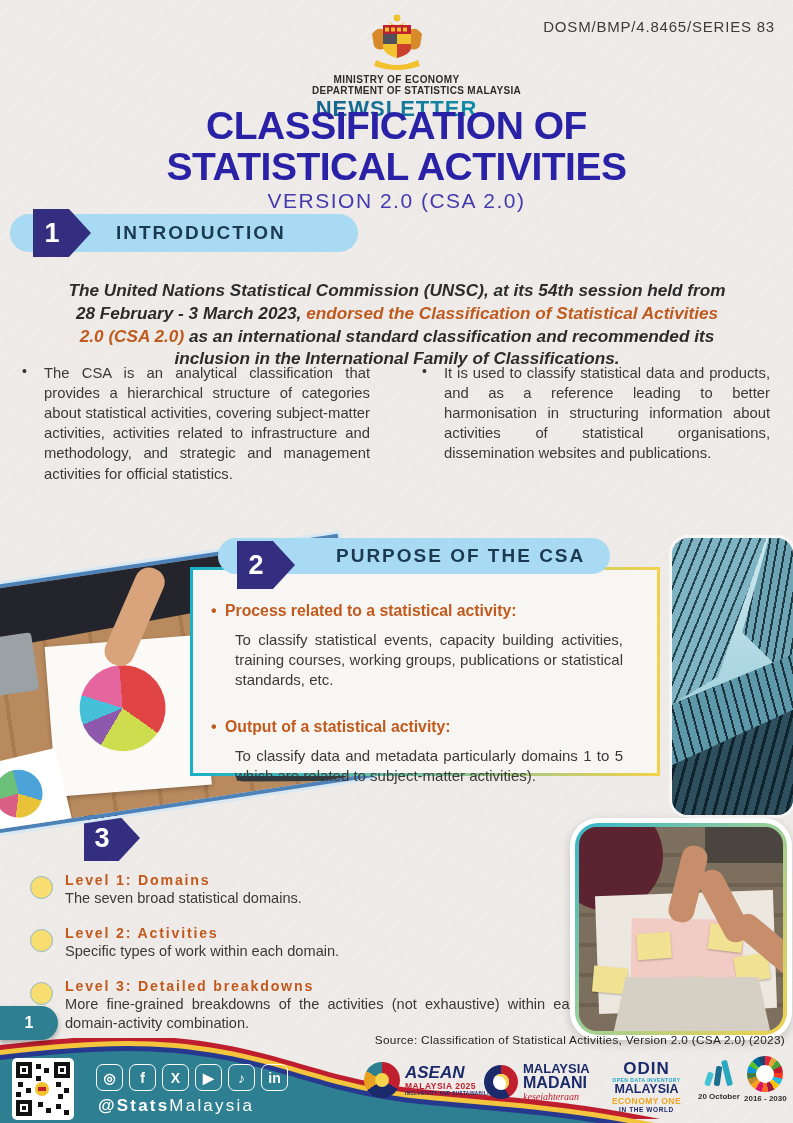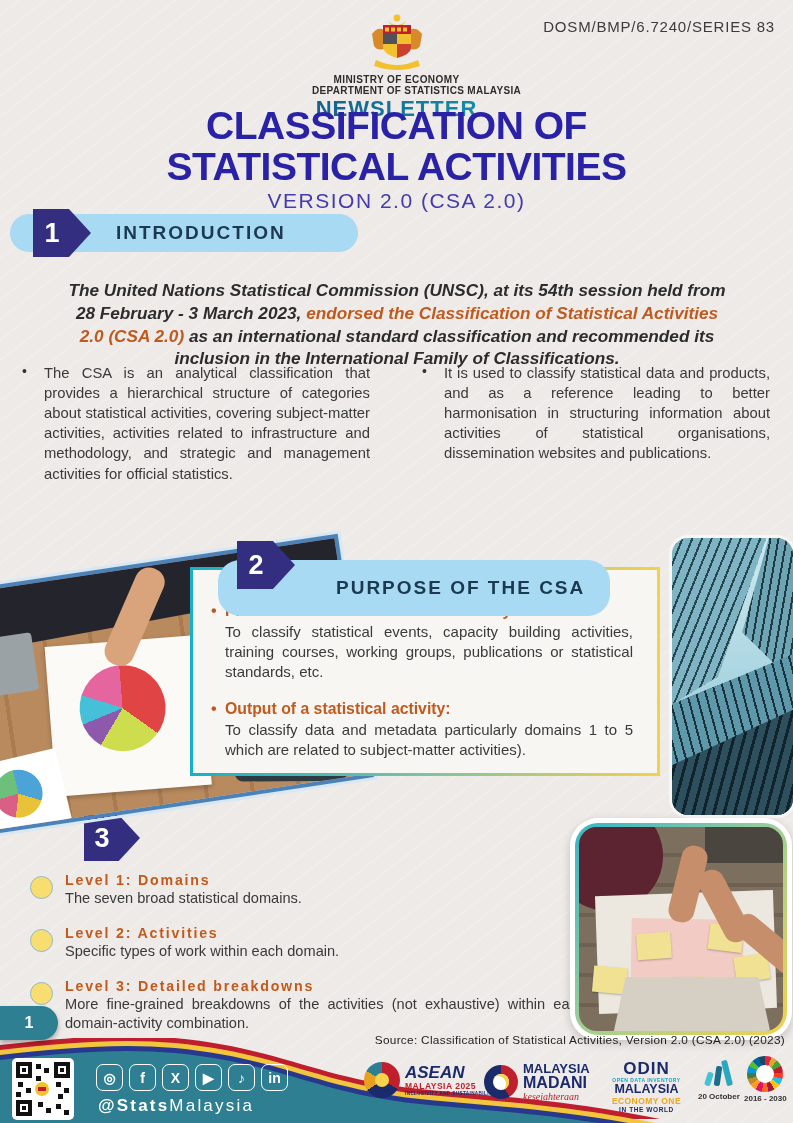--- a/index.html
+++ b/index.html
@@ -29,21 +29,21 @@
   .banner .head{position:absolute;top:50%;transform:translateY(-50%);font-weight:800;font-size:19px;
     letter-spacing:2px;color:#1b3a52;white-space:nowrap;}
   .badge{position:absolute;background:#332e80;color:#fff;font-weight:800;font-size:27px;
     clip-path:polygon(0 0,62% 0,100% 50%,62% 100%,0 100%);
     display:flex;align-items:center;justify-content:center;padding-right:20px;box-sizing:border-box;}
 
   #banner1{left:10px;top:214px;width:348px;height:38px;}
   #badge1{left:33px;top:209px;width:58px;height:48px;}
   #banner1 .head{left:106px;}
 
-  #banner2{left:218px;top:560px;width:392px;height:56px;z-index:6;}
+  #banner2{left:218px;top:538px;width:392px;height:36px;z-index:6;}
   #badge2{left:237px;top:541px;width:58px;height:48px;z-index:7;}
   #banner2 .head{left:118px;}
 
   #banner3{left:96px;top:819px;width:436px;height:38px;}
   #badge3{left:84px;top:815px;width:56px;height:46px;}
   #banner3 .head{left:44px;}
 
   
   .lead{position:absolute;top:262px;left:66px;width:662px;text-align:center;font-style:italic;
     font-weight:600;font-size:17.2px;line-height:1.32;color:#2c2c2c;}
@@ -56,21 +56,21 @@
 
   
   .purpose-box{position:absolute;left:190px;top:567px;width:470px;height:209px;background:#f8f6f3;
     border:3px solid;border-image:linear-gradient(90deg,#17b0c6,#7cc3a2,#f2d24b) 1;z-index:5;box-sizing:border-box;}
   .purpose-content{padding:32px 24px 0 18px;}
   .p-item{display:flex;margin-bottom:18px;}
   .p-item .dot{width:14px;color:#bf5a1e;font-weight:800;flex:none;}
   .p-item .dot::before{content:"•";}
   .p-item .txt{flex:1;}
   .p-head{color:#c35a1d;font-weight:800;font-size:15.8px;margin:0 0 2px 0;}
-  .p-body{margin:0;font-size:15px;line-height:1.34;text-align:justify;color:#3a3a3a;}
+  .p-body{margin:10px;font-size:15px;line-height:1.34;text-align:justify;color:#3a3a3a;}
 
   
   .levels{position:absolute;left:30px;top:872px;width:560px;}
   .level{display:flex;margin-bottom:17px;}
   .level .circ{width:21px;height:21px;border-radius:50%;background:#f8dd71;border:1.5px solid #90bac8;
     flex:none;margin:4px 12px 0 0;}
   .lvl-head{color:#c35a1d;font-weight:800;font-size:14.2px;letter-spacing:1.8px;margin:0;}
   .lvl-body{margin:1px 0 0 0;font-size:14.6px;line-height:1.3;color:#3a3a3a;text-align:justify;max-width:520px;}
 
   
@@ -159,21 +159,21 @@
     background:conic-gradient(#e5243b 0 21deg,#dda63a 21deg 42deg,#4c9f38 42deg 63deg,#c5192d 63deg 85deg,#ff3a21 85deg 106deg,#26bde2 106deg 127deg,#fcc30b 127deg 148deg,#a21942 148deg 169deg,#fd6925 169deg 190deg,#dd1367 190deg 212deg,#fd9d24 212deg 233deg,#bf8b2e 233deg 254deg,#3f7e44 254deg 275deg,#0a97d9 275deg 296deg,#56c02b 296deg 317deg,#00689d 317deg 338deg,#19486a 338deg 360deg);}
   .sdg-wheel::after{content:"";position:absolute;left:9px;top:9px;width:18px;height:18px;border-radius:50%;background:#fff;}
   .stack{display:flex;flex-direction:column;}
 </style>
 </head>
 <body>
 
 <div class="page">
   <div class="texture"></div>
 
-  <div class="series">DOSM/BMP/6.7240/SERIES 83</div>
+  <div class="series">DOSM/BMP/4.8465/SERIES 83</div>
 
   <svg class="crest" viewBox="0 0 62 62">
     <circle cx="31" cy="6" r="3.4" fill="#f2c12e"></circle>
     <path d="M22,9 a10,10 0 0 0 18,0 a12,12 0 0 1 -18,0" fill="#f2c12e"></path>
     <path d="M6,22 q6,-8 12,-4 q-2,10 2,18 q-8,4 -12,-2 z" fill="#d88a2b"></path>
     <path d="M56,22 q-6,-8 -12,-4 q2,10 -2,18 q8,4 12,-2 z" fill="#d88a2b"></path>
     <rect x="17" y="13" width="28" height="9" fill="#c0202e"></rect>
     <rect x="19" y="15.5" width="4" height="4" fill="#f2c12e"></rect>
       <rect x="25" y="15.5" width="4" height="4" fill="#f2c12e"></rect>
       <rect x="31" y="15.5" width="4" height="4" fill="#f2c12e"></rect>

